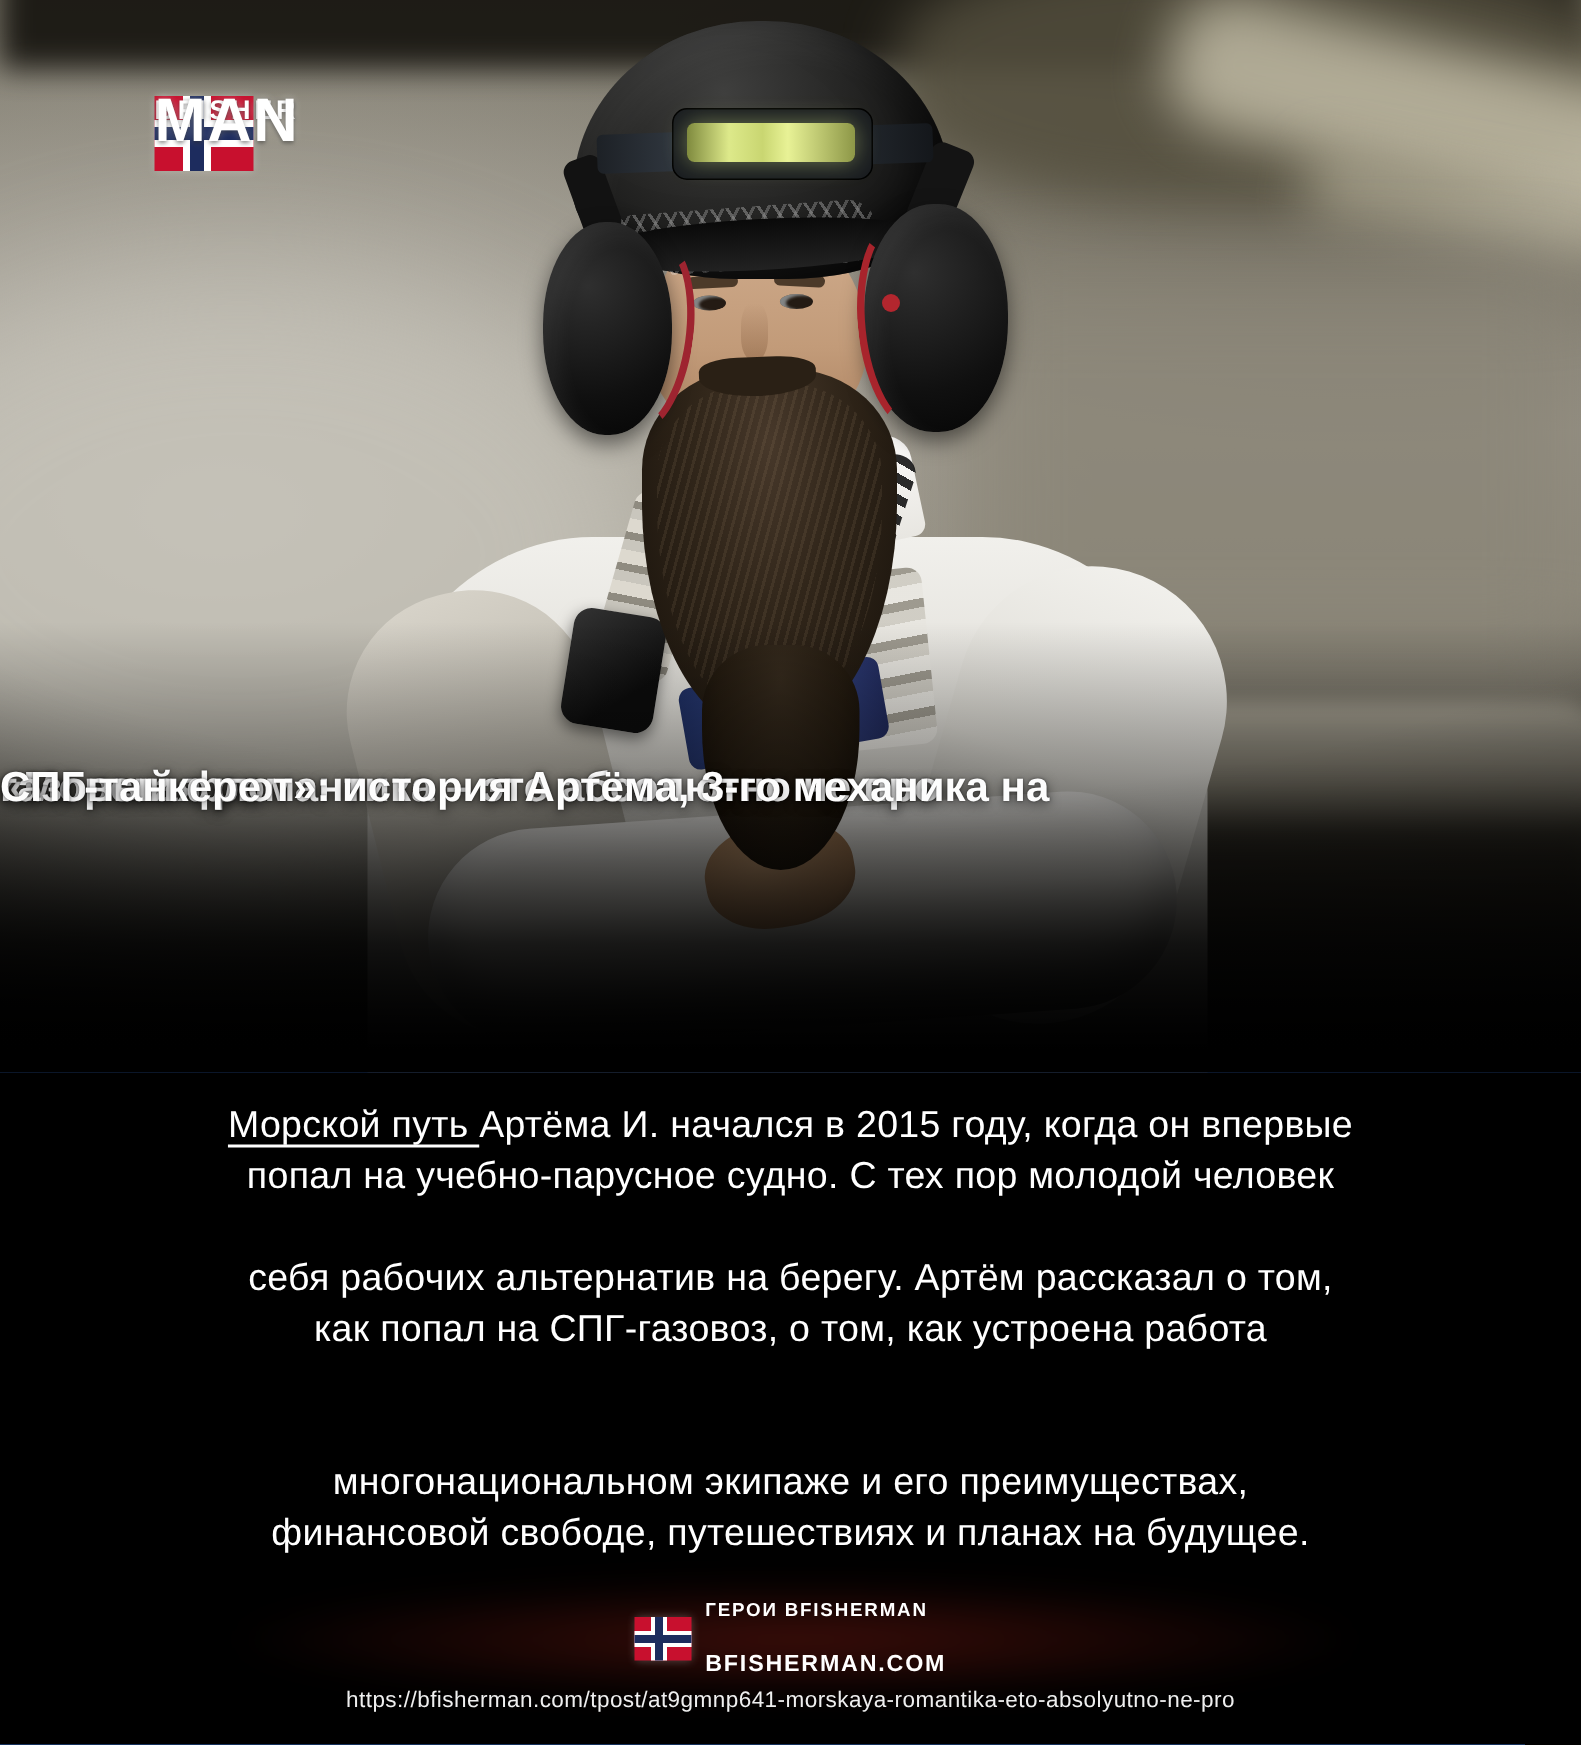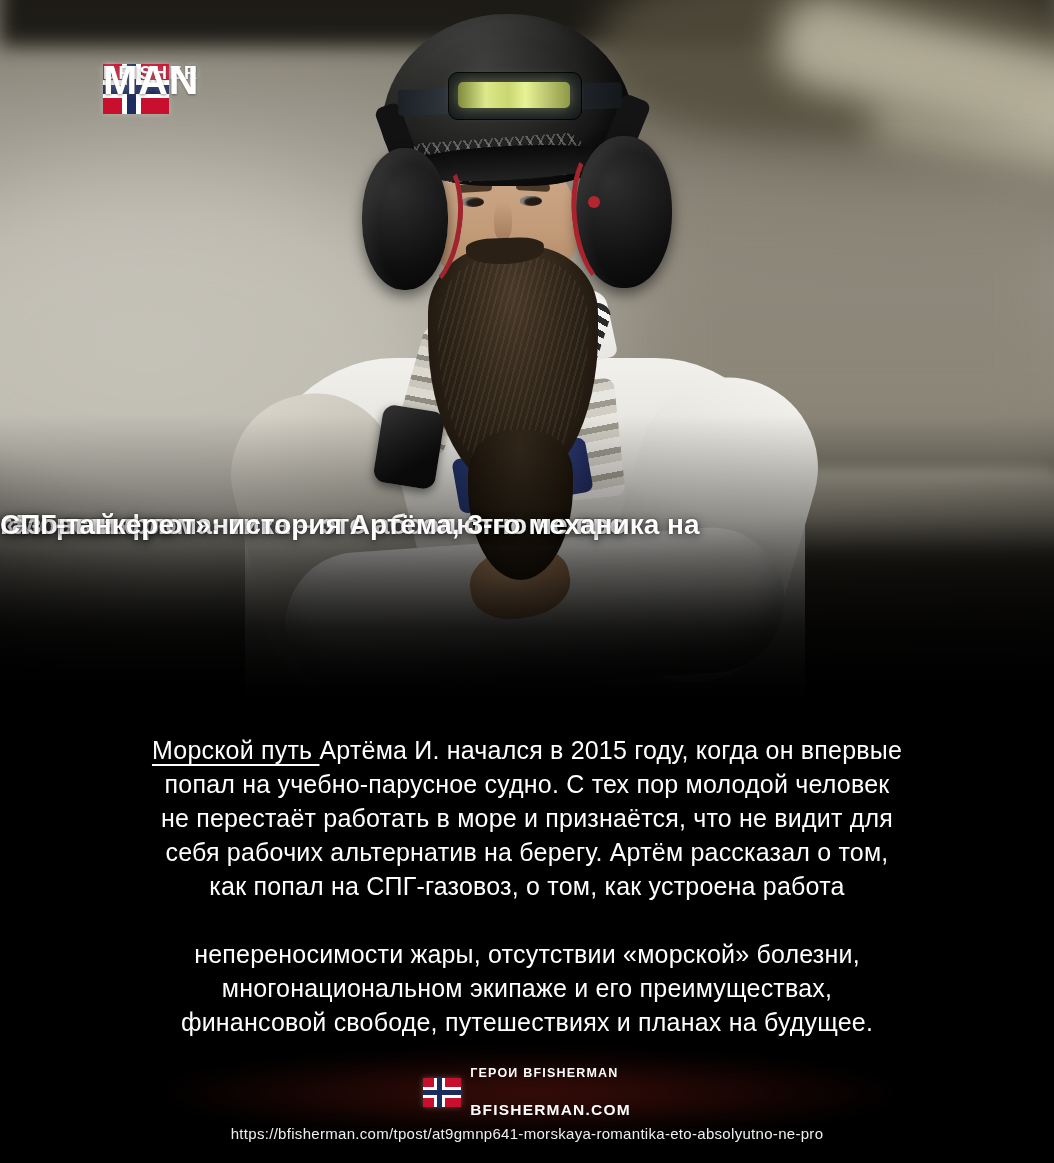--- a/index.html
+++ b/index.html
@@ -201,25 +201,25 @@
     <div class="title">
       <div>«Морская романтика – это абсолютно не про</div>
       <div>газовый флот»: история Артёма, 3-го механика на</div>
       <div>СПГ-танкере</div>
     </div>
   </div>
 
   <div class="section">
     <p class="summary"><span class="lead">Морской путь </span><span>Артёма И. начался в 2015 году, когда он впервые</span><br>
       <span>попал на учебно-парусное судно. С тех пор молодой человек</span><br>
-      <span>не перестаёт работать в море и признаётся, что не видит для</span><br>
+      <br>
       <span>себя рабочих альтернатив на берегу. Артём рассказал о том,</span><br>
       <span>как попал на СПГ-газовоз, о том, как устроена работа</span><br>
       <br>
-      <span>непереносимости жары, отсутствии «морской» болезни,</span><br>
+      <br>
       <span>многонациональном экипаже и его преимуществах,</span><br>
       <span>финансовой свободе, путешествиях и планах на будущее.</span>
     </p>
 
     <div class="red-glow"></div>
 
     <div class="badge">
       <div class="noflag flag-sm"></div>
       <div class="badge-text">
         <div class="badge-l1">ГЕРОИ BFISHERMAN</div>

